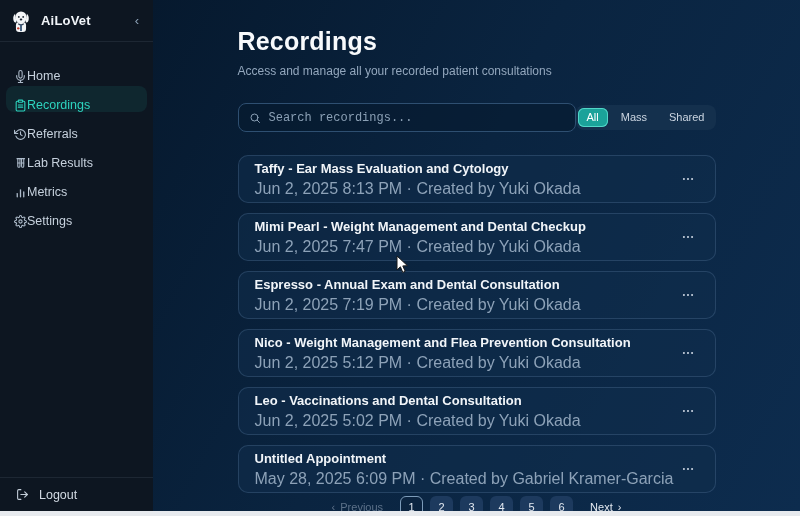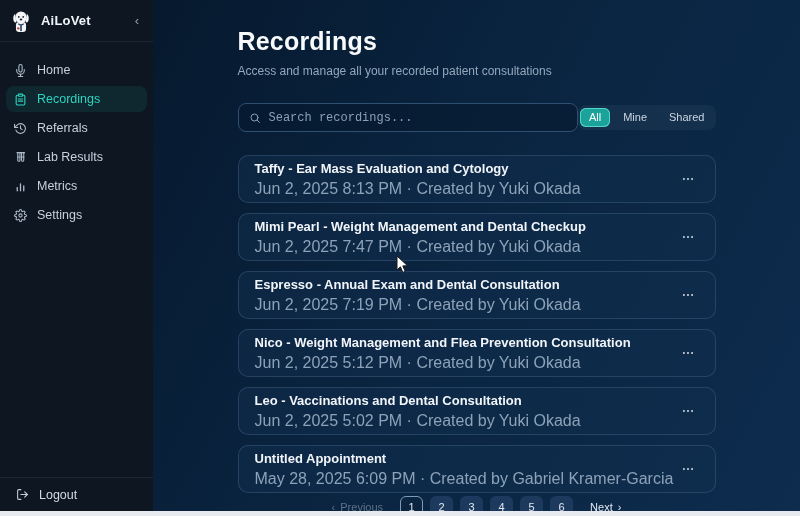--- a/index.html
+++ b/index.html
@@ -18,21 +18,21 @@
   }
   .sidebar-header {
     height:42px; display:flex; align-items:center; padding:0 10px;
     border-bottom:1px solid rgba(148,163,184,0.12);
   }
   .logo { width:22px; height:26px; flex-shrink:0; }
   .app-name { color:#f1f5f9; font-size:13px; font-weight:bold; margin-left:9px; letter-spacing:.2px; }
   .collapse { margin-left:auto; color:#8ea3b8; font-size:13px; cursor:pointer; padding:2px 4px; }
   .nav { padding:15px 6px 0 6px; display:flex; flex-direction:column; gap:3px; }
   .nav-item {
-    display:flex; align-items:center; gap:10px; height:26px; padding:0 8px;
+    display:flex; align-items:flex-end; height:26px; padding:0 8px;
     border-radius:8px; color:#c6d1dd; font-size:12.5px; cursor:pointer;
   }
   .nav-item svg { width:13px; height:13px; stroke:#aebccb; flex-shrink:0; }
   .nav-item.active { background:rgba(45,212,191,0.09); color:#2dd4bf; }
   .nav-item.active svg { stroke:#2dd4bf; }
   .sidebar-footer {
     margin-top:auto; border-top:1px solid rgba(148,163,184,0.12);
     height:34px; display:flex; align-items:center; gap:10px; padding:0 16px;
     color:#d3dbe4; font-size:12.5px; cursor:pointer;text-align:right;
   }
@@ -195,21 +195,21 @@
       <div class="toolbar">
         <div class="searchbox">
           <svg viewBox="0 0 24 24" fill="none" stroke-width="2" stroke-linecap="round">
               <circle cx="11" cy="11" r="7"></circle>
               <line x1="21" y1="21" x2="16.3" y2="16.3"></line>
             </svg>
           <input type="text" placeholder="Search recordings..." style="">
         </div>
         <div class="segmented">
           <button class="seg-btn active">All</button>
-          <button class="seg-btn">Mine</button>
+          <button class="seg-btn">Mass</button>
           <button class="seg-btn">Shared</button>
         </div>
       </div>
 
       <div class="cards">
         <div class="card">
           <div class="card-text">
             <div class="card-title">Taffy - Ear Mass Evaluation and Cytology</div>
             <div class="card-meta">Jun 2, 2025 8:13 PM · Created by Yuki Okada</div>
           </div>

